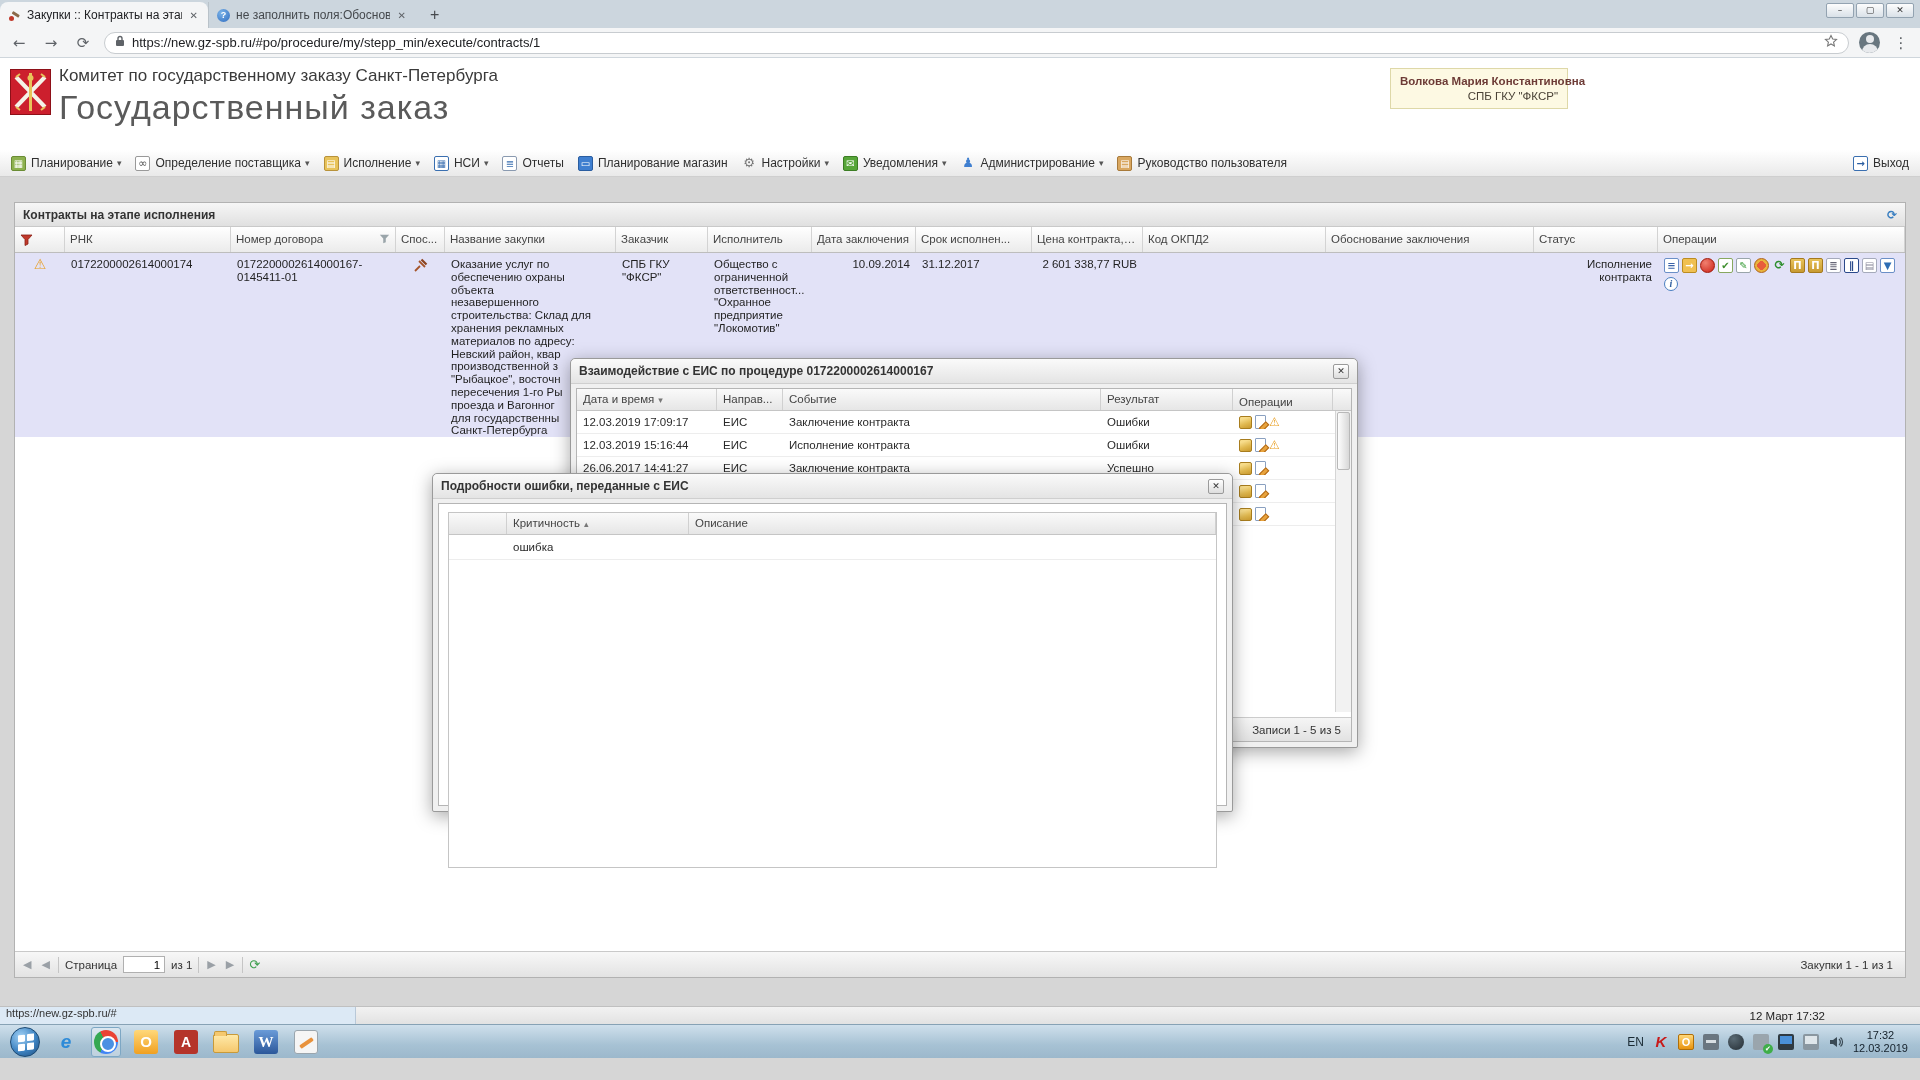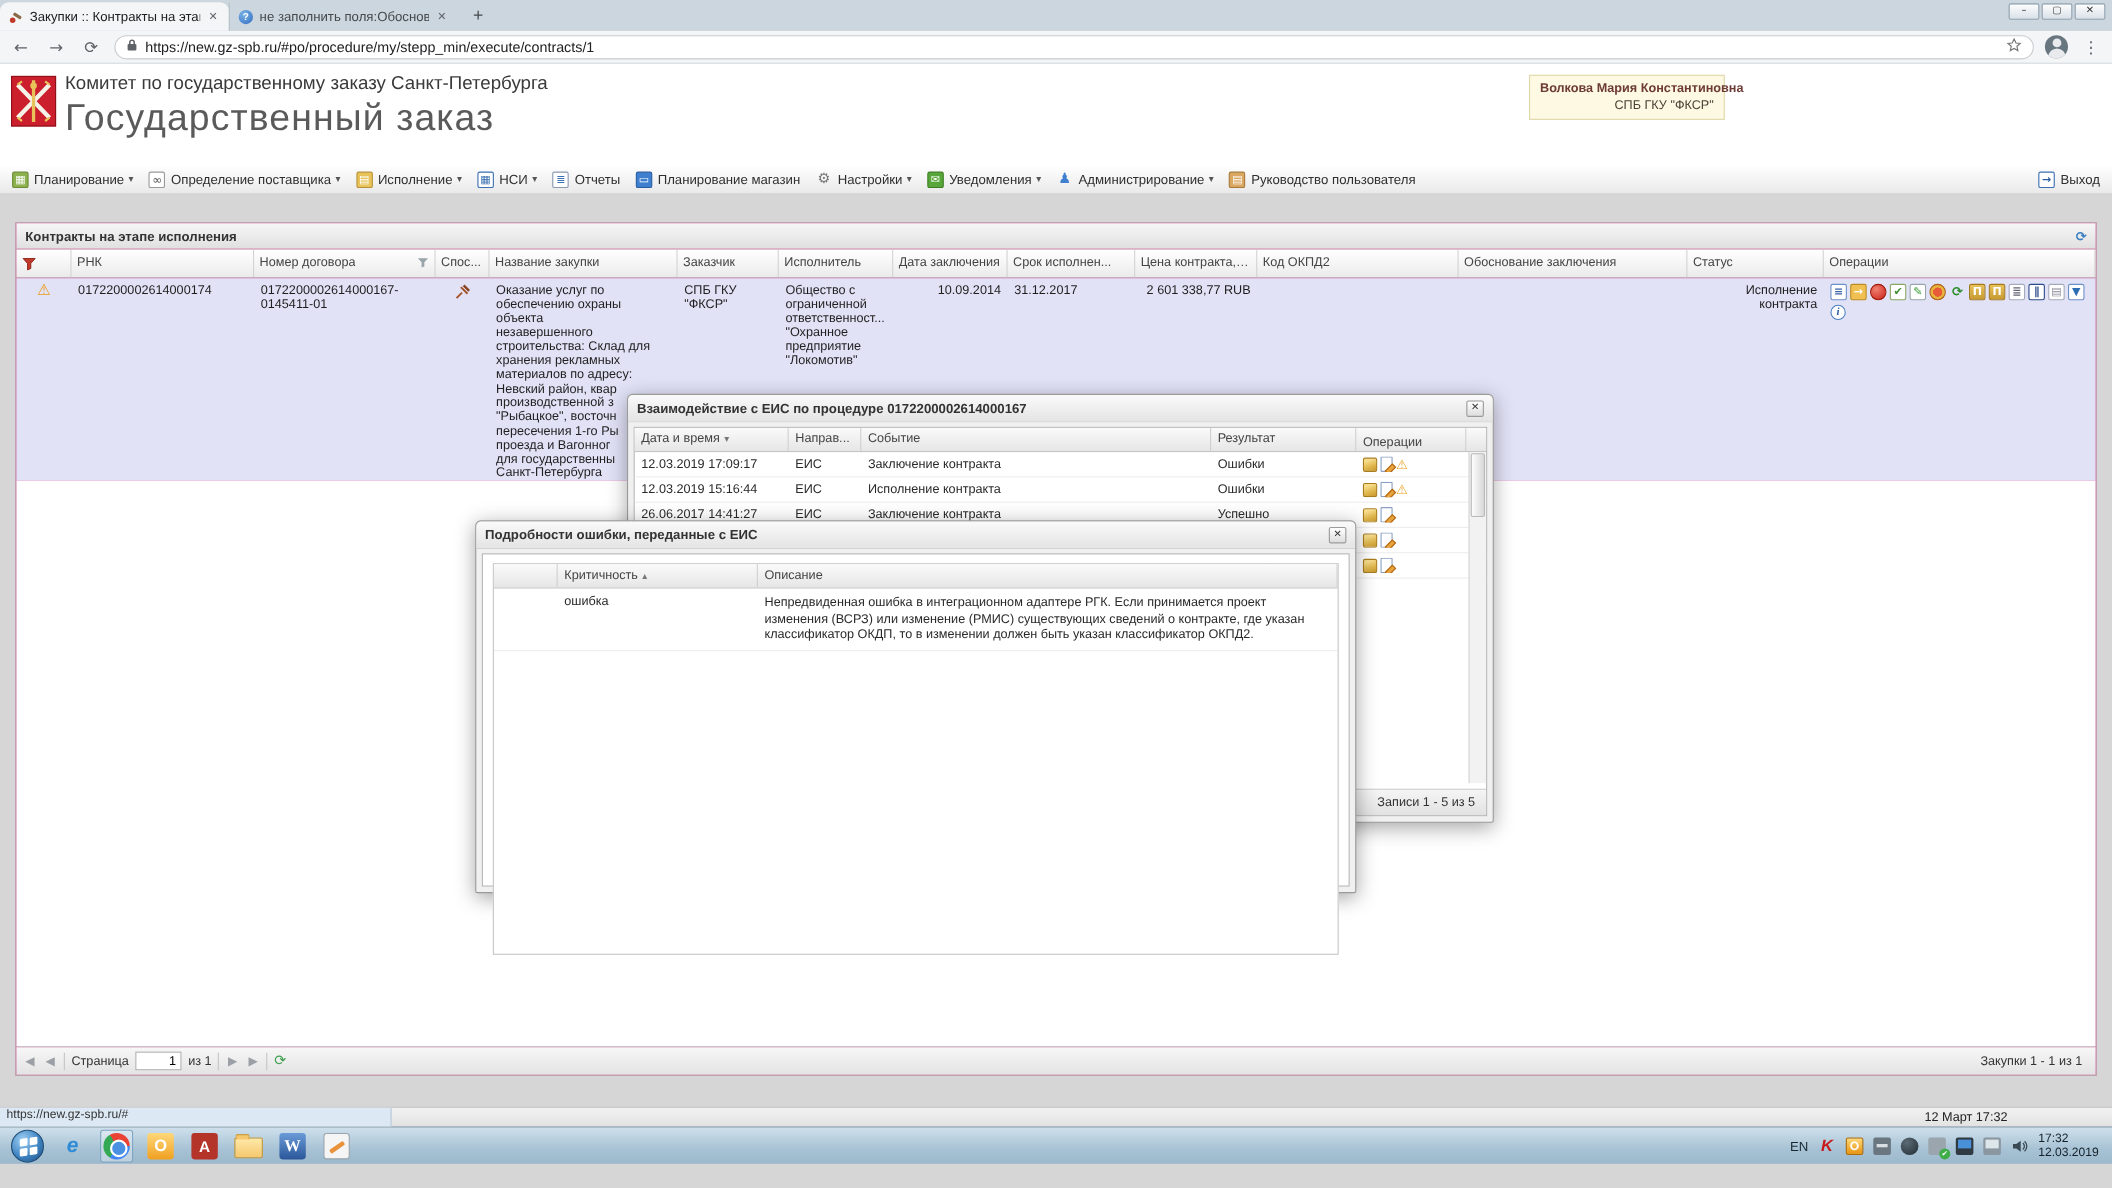--- a/index.html
+++ b/index.html
@@ -62,21 +62,21 @@
   .ic-rep  { background:#fff; color:#3a6fb0; border:1px solid #8a9ab0; } .ic-rep::before{content:"≣";}
   .ic-shop { background:#3f7fd0; border:1px solid #2a5da0; } .ic-shop::before{content:"▭";}
   .ic-set  { color:#767676; font-size:13px; } .ic-set::before{content:"⚙";}
   .ic-not  { background:#57a639; border:1px solid #3c7d24; } .ic-not::before{content:"✉";}
   .ic-adm  { color:#3f7fd0; font-size:13px; } .ic-adm::before{content:"♟";}
   .ic-man  { background:#d9a760; border:1px solid #a87a3a; } .ic-man::before{content:"▤";}
   .ic-exit { background:#fff; color:#2a5da0; border:1px solid #3a6fb0; font-weight:bold; } .ic-exit::before{content:"→";}
 
   
   .content { height:829px; background:#d6d6d6; position:relative; }
-  .panel { position:absolute; left:14px; top:25px; width:1892px; height:776px; background:#ec4899;
+  .panel { position:absolute; left:14px; top:25px; width:1892px; height:776px; background:#14532d;
     border:1px solid #b2b2b2; display:flex; flex-direction:column; }
   .ptitle { height:24px; background:linear-gradient(#f6f6f6,#e0e0e0); border-bottom:1px solid #c9c9c9;
     display:flex; align-items:center; padding:0 8px; font-size:12px; font-weight:bold; color:#333; }
   .ptitle .spacer { flex:1; }
   .p-ic { color:#3a7fc1; font-size:12px; font-family:"DejaVu Sans",sans-serif; }
   .ghead { display:flex; height:26px; border-bottom:1px solid #bdbdbd; background:linear-gradient(#ffffff,#ebebeb); }
   .hc { border-right:1px solid #d3d3d3; font-size:11.5px; color:#444; padding:6px 5px 0;
     white-space:nowrap; overflow:hidden; display:flex; align-items:flex-start; gap:4px; }
   .hc .hl { overflow:hidden; text-overflow:ellipsis; }
   .hc .hfl { margin-left:auto; }
@@ -181,21 +181,21 @@
   .cardr::after { content:""; position:absolute; left:3px; top:6px; width:10px; height:3px; background:#d8dee2; }
   .clockic { background:radial-gradient(circle at 35% 30%,#5a6a74,#232c33); border-radius:50%; }
   .usb { background:#9aa5ad; border-radius:2px; position:relative; }
   .usb::after { content:"✔"; position:absolute; right:-4px; bottom:-4px; width:10px; height:10px; background:#3fae49;
     border-radius:50%; color:#fff; font:bold 7px/10px "DejaVu Sans",sans-serif; }
   .monic { background:#2f3a42; border-radius:2px; position:relative; }
   .monic::after { content:""; position:absolute; left:2px; top:2px; width:12px; height:8px; background:#4a90d8; }
   .netic { background:#8a97a0; border-radius:2px; position:relative; }
   .netic::after { content:""; position:absolute; left:2px; top:2px; width:12px; height:8px; background:#dfe6ea; }
   .spk svg { display:block; }
-  .clockblk { text-align:left; font-size:11px; line-height:13px; color:#14202a; }
+  .clockblk { text-align:center; font-size:11px; line-height:13px; color:#14202a; }
 </style>
 </head>
 <body>
 
 <div id="page">
 
   <div>
     <div class="tabstrip">
       <div class="tab active">
         <span class="fav fav-gavel">
@@ -582,19 +582,18 @@
     <div class="xbody">
       <div class="errtable">
         <div class="mhead">
           <div class="mhc f0"></div>
           <div class="mhc f1"><span>Критичность</span><span class="sortar">▴</span></div>
           <div class="mhc f2"><span>Описание</span></div>
         </div>
         <div class="errrow">
           <div class="mc f0"></div>
           <div class="mc f1">ошибка</div>
-          <div class="errdesc f2">Непредвиденная ошибка в интеграционном адаптере РГК. Если принимается проект изменения (ВСРЗ) или изменение (РМИС) существующих сведений о контракте, где указан классификатор ОКДП, то в изменении должен быть указан классификатор ОКПД2.</div>
         </div>
       </div>
     </div>
   </div>
 
 </div>
 
 </body></html>

